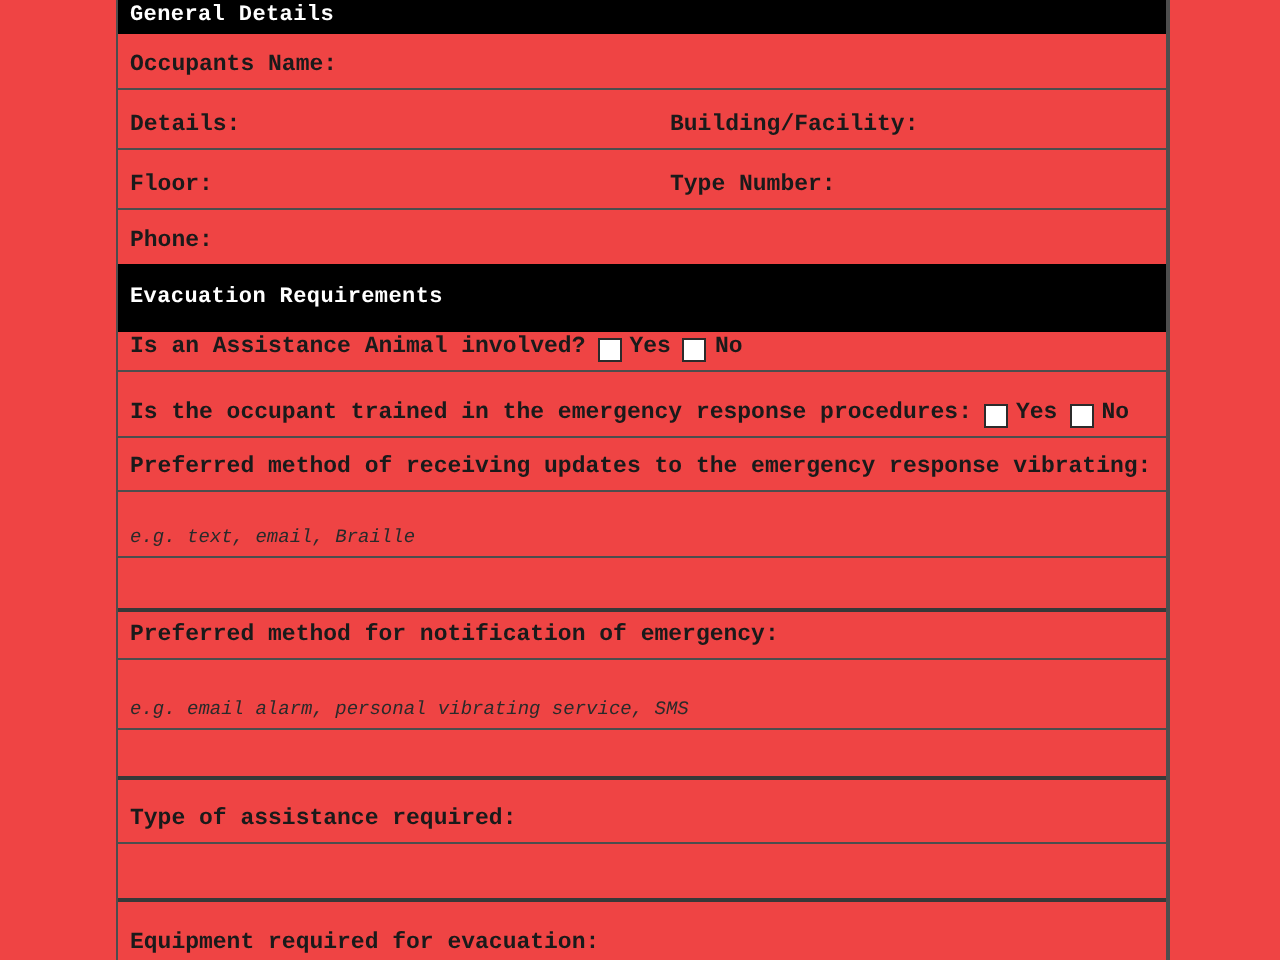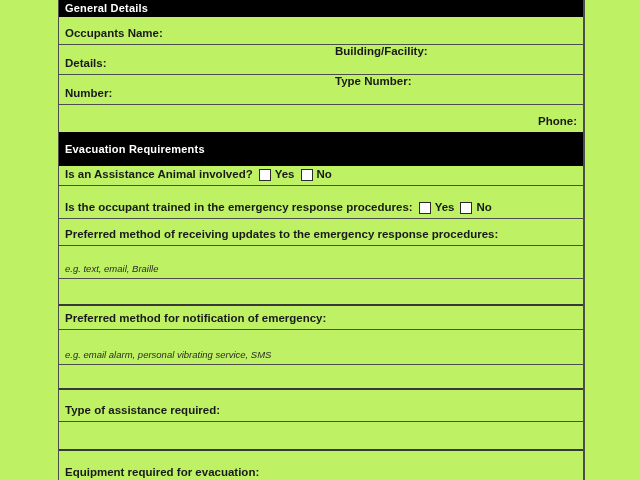--- a/index.html
+++ b/index.html
@@ -1,29 +1,29 @@
 <!DOCTYPE html>
 <html><head>
 <meta charset="utf-8">
 <style>
   * { margin:0; padding:0; box-sizing:border-box; }
   html,body { width:640px; height:480px; background:#ffffff; overflow:hidden;
               font-family:"Liberation Sans", sans-serif; }
-  .page { position:relative; width:640px; height:480px; background:#bef264; overflow:hidden; }
+  .page { position:relative; width:640px; height:480px; background:#ef4444; overflow:hidden;font-family:Liberation Mono, monospace; }
   .form-table { position:absolute; left:58px; top:0; width:527px;
                 border-left:1px solid #4d4d4d; border-right:2px solid #4d4d4d; }
   .row { position:relative; display:flex; align-items:flex-end;
          padding:11px 6px 4px 6px; border-bottom:1px solid #4d4d4d;
          color:#1a1a1a; font-weight:bold; font-size:11.5px; line-height:1.1; }
   .row.thick { border-bottom:2px solid #383838; }
-  .row.nob { border-bottom:none;justify-content:flex-end; }
+  .row.nob { border-bottom:none; }
   .bar { display:flex; align-items:center; background:#000000; color:#ffffff;
          font-weight:bold; font-size:11px; letter-spacing:.2px;
          padding:0 0 0 6px; border-bottom:none; }
-  .lbl2 { position:absolute; left:276px; bottom:16px; }
+  .lbl2 { position:absolute; left:276px; bottom:4px; }
   .hint { font-weight:normal; font-style:italic; font-size:9.5px; color:#2a2a2a; }
   .cb { display:inline-block; width:12px; height:12px; background:#ffffff;
         border:1.5px solid #2b2b2b; margin:0 4px 0 6px; flex:0 0 auto; }
   .cut { display:block; padding-top:15px; }
 </style>
 </head>
 <body>
 
 <div class="page">
   <div class="form-table">
@@ -35,21 +35,21 @@
     <div class="row" style="height:28px">
       <span>Occupants Name:</span>
     </div>
 
     <div class="row" style="height:30px">
       <span>Details:</span>
       <span class="lbl2">Building/Facility:</span>
     </div>
 
     <div class="row" style="height:30px">
-      <span>Number:</span>
+      <span>Floor:</span>
       <span class="lbl2">Type Number:</span>
     </div>
 
     <div class="row nob" style="height:27px">
       <span>Phone:</span>
     </div>
 
     <div class="row bar" style="height:34px">
       <span>Evacuation Requirements</span>
     </div>
@@ -64,21 +64,21 @@
 
     <div class="row" style="height:33px">
       <span>Is the occupant trained in the emergency response procedures:</span>
       <span class="cb"></span>
       <span>Yes</span>
       <span class="cb"></span>
       <span>No</span>
     </div>
 
     <div class="row" style="height:27px">
-      <span>Preferred method of receiving updates to the emergency response procedures:</span>
+      <span>Preferred method of receiving updates to the emergency response vibrating:</span>
     </div>
 
     <div class="row" style="height:33px">
       <span class="hint">e.g. text, email, Braille</span>
     </div>
 
     <div class="row thick" style="height:27px"></div>
 
     <div class="row" style="height:24px">
       <span>Preferred method for notification of emergency:</span>

